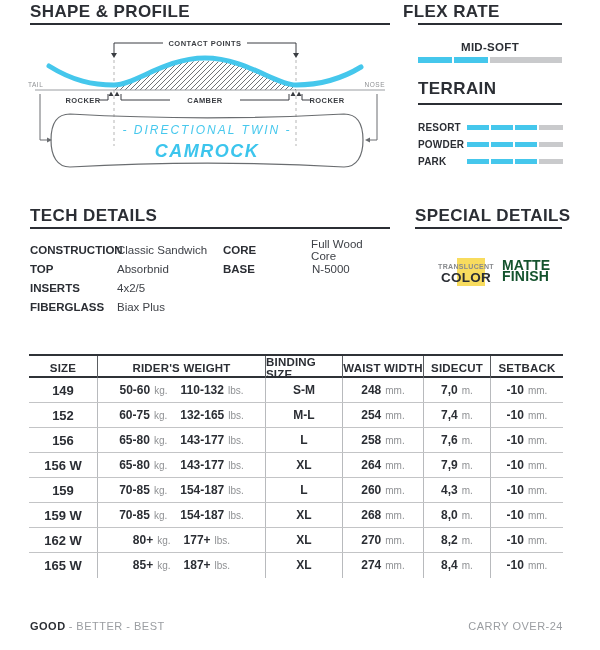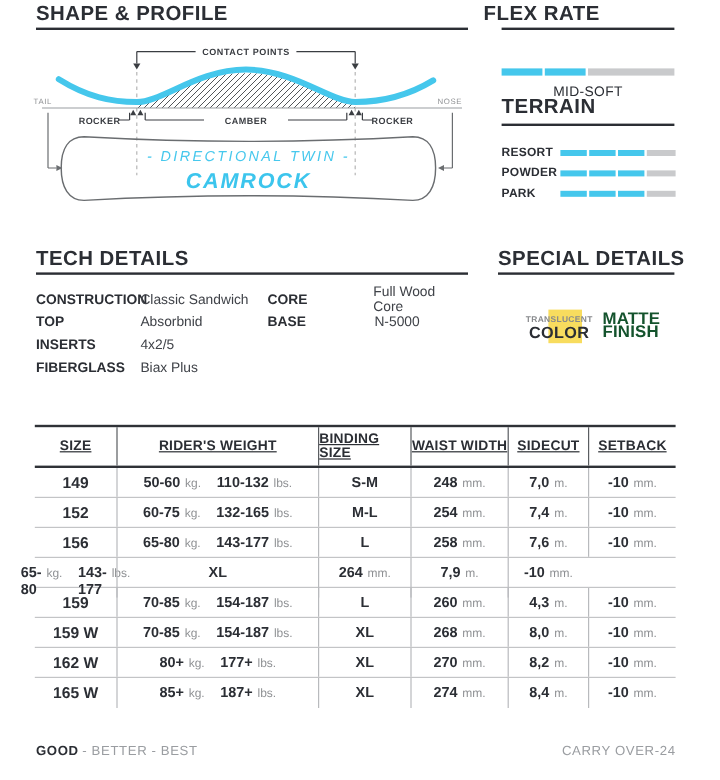--- a/index.html
+++ b/index.html
@@ -5,21 +5,21 @@
   * { margin:0; padding:0; box-sizing:border-box; }
   html,body { background:#ffffff; }
   .page { position:relative; width:600px; height:650px; background:#fff;
           font-family:"Liberation Sans", sans-serif; color:#2b2e34; overflow:hidden; }
 
   .sec-title { position:absolute; font-size:17px; font-weight:bold; letter-spacing:.4px; color:#2b2e34; white-space:nowrap; }
   .rule { position:absolute; height:2px; background:#2b2e34; }
 
   
   .mid-soft { position:absolute; left:418px; top:41px; width:144px; text-align:center;
-              font-size:11.5px; font-weight:normal; letter-spacing:.3px;margin-top:30px; }
+              font-size:11.5px; font-weight:bold; letter-spacing:.3px; }
   .flex-bar { position:absolute; left:418px; top:57px; width:144px; height:6px; display:flex; gap:2px; }
   .seg { height:100%; }
 
   
   .terrain-rows { position:absolute; left:418px; top:119px; width:145px; }
   .terrain-row { display:flex; align-items:center; height:17px; }
   .terrain-row .t-label { width:49px; font-size:10px; font-weight:bold; letter-spacing:.2px; }
   .t-bar { flex:1; height:5px; display:flex; gap:2px; }
 
   
@@ -37,22 +37,22 @@
   .yellow-sq { position:absolute; left:20px; top:4px; width:28px; height:28px; background:#f8dc5e; }
   .b-line1 { position:relative; margin-top:9px; text-align:center; font-size:7px; font-weight:bold;
              color:#87898c; letter-spacing:.3px; }
   .b-line2 { position:relative; text-align:center; font-size:13.5px; font-weight:bold;
              color:#2b2e34; letter-spacing:.3px; }
   .badge-matte { position:absolute; left:502px; top:260px; font-size:14px; font-weight:bold;
                  line-height:11px; letter-spacing:.2px; color:#14532d; }
 
   
   .size-table { position:absolute; left:29px; top:354px; width:534px; }
-  .t-head { display:grid; grid-template-columns:68px 168px 77px 81px 67px 73px; height:36px;
-            border-top:2.5px solid #2f3237; border-bottom:2.5px solid #2f3237;text-decoration:underline; }
+  .t-head { display:grid; grid-template-columns:68px 168px 77px 81px 67px 73px; height:24px;
+            border-top:2.5px solid #2f3237; border-bottom:2.5px solid #2f3237; }
   .th { display:flex; align-items:center; justify-content:center; font-size:11.5px; font-weight:bold; letter-spacing:.2px; }
   .th + .th { border-left:1.5px solid #5a5d61; }
   .t-row { display:grid; grid-template-columns:68px 168px 77px 81px 67px 73px; height:25px;
            border-bottom:1px solid #c3c4c6; }
   .t-row:last-child { border-bottom:0; }
   .td { display:flex; align-items:baseline; justify-content:center; gap:4px; padding-top:5px; }
   .td + .td { border-left:1px solid #b8babd; }
   .val { font-size:12px; font-weight:bold; color:#2b2e34; }
   .c-size .val { font-size:13px; }
   .unit { font-size:10px; color:#8f9194; }
@@ -309,20 +309,23 @@
           <div class="td c-sidecut">
             <span class="val">7,6</span>
             <span class="unit">m.</span>
           </div>
           <div class="td c-setback">
             <span class="val">-10</span>
             <span class="unit">mm.</span>
           </div>
         </div>
         <div class="t-row">
+          <div class="td c-size">
+            <span class="val">156 W</span>
+          </div>
           <div class="td c-weight">
             <span class="val">65-80</span>
             <span class="unit sp">kg.</span>
             <span class="val">143-177</span>
             <span class="unit">lbs.</span>
           </div>
           <div class="td c-binding">
             <span class="val">XL</span>
           </div>
           <div class="td c-waist">

